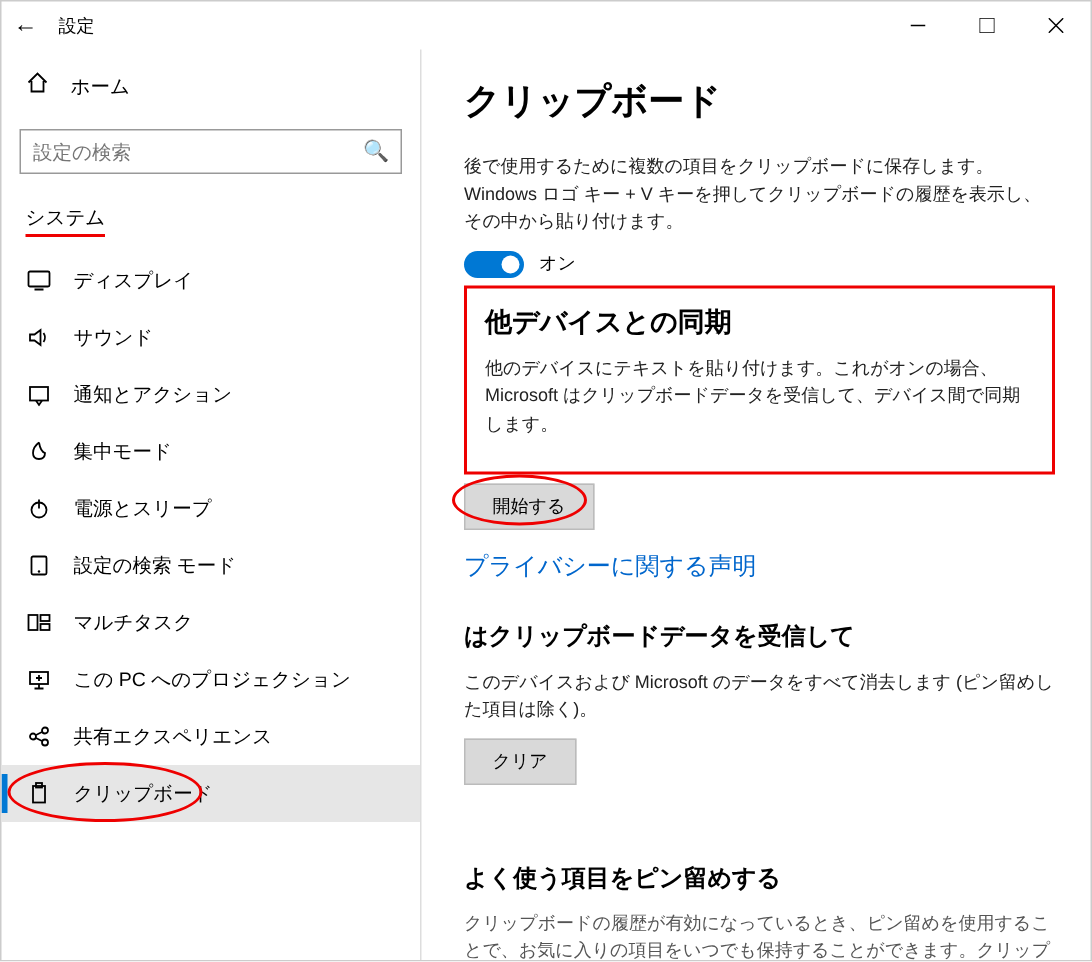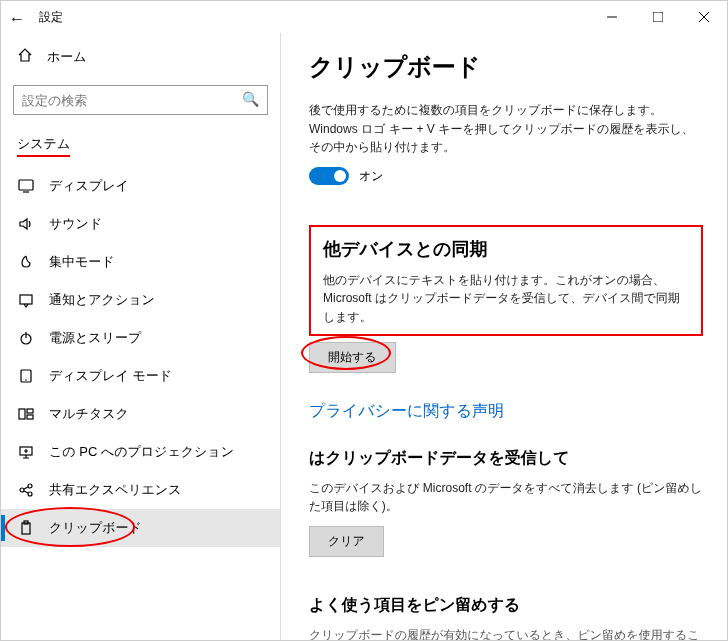--- a/index.html
+++ b/index.html
@@ -25,33 +25,33 @@
     .nav-item{display:flex;align-items:center;gap:14px;padding:10px 16px;cursor:pointer;position:relative}
     .nav-item .icon{width:18px;display:flex;align-items:center;justify-content:center}
     .nav-item .icon svg{width:16px;height:16px}
     .nav-item .label{font-size:13px}
     .nav-item.active{background:#e6e6e6}
     .nav-item.active::before{content:"";position:absolute;left:0;top:6px;bottom:6px;width:4px;background:#0078d4}
     .ellipse-red{position:absolute;border:2px solid #e00;border-radius:50%;pointer-events:none}
     .content{flex:1;padding:18px 24px 0 28px;overflow:auto}
     h1{font-size:24px;font-weight:600;margin-bottom:18px}
     .para{font-size:12px;line-height:1.55;color:#222;margin-bottom:10px}
-    .toggle-row{display:flex;align-items:flex-end;gap:10px;margin-bottom:40px}
+    .toggle-row{display:flex;align-items:center;gap:10px;margin-bottom:5px}
     .toggle{width:40px;height:18px;border-radius:10px;background:#0078d4;position:relative;cursor:pointer}
     .toggle::after{content:"";position:absolute;right:3px;top:3px;width:12px;height:12px;border-radius:50%;background:#fff}
     .toggle-label{font-size:12px}
-    .redbox{border:2px solid #e00;padding:10px 12px 4px;margin-bottom:6px}
+    .redbox{border:2px solid #e00;padding:10px 12px 19px;margin-bottom:6px}
     h2{font-size:18px;font-weight:600;margin-bottom:10px}
     .btn{background:#d9d9d9;border:1px solid #bbb;padding:6px 18px;font-size:12px;cursor:pointer;display:inline-block}
-    .btn-wrap{display:inline-block;position:relative;margin-bottom:28px}
+    .btn-wrap{display:inline-block;position:relative;margin-bottom:14px}
     .link{color:#0066cc;font-size:16px;cursor:pointer;margin-bottom:22px;display:inline-block}
     .subhead{font-size:12px;color:#555;line-height:1.55;margin-bottom:6px}
     .pin-title{font-size:16px;font-weight:600;margin:18px 0 10px}
     .clear-title{font-size:16px;font-weight:600;margin:4px 0 10px}
-    .btn-clear{margin-bottom:20px;display:inline-block}
+    .btn-clear{margin-bottom:34px;display:inline-block}
   </style>
 </head>
 <body>
 
 <div class="window">
   <div class="titlebar">
     <div class="titlebar-left">
       <span class="back-arrow">←</span>
       <span class="titlebar-title">設定</span>
     </div>
@@ -105,51 +105,51 @@
               <svg viewBox="0 0 16 16">
                 <path d="M2 6 H5 L9 3 V13 L5 10 H2 Z" fill="none" stroke="#000" stroke-width="1.2"></path>
                 <path d="M11 5 Q13 8 11 11" fill="none" stroke="#000" stroke-width="1.2"></path>
               </svg>
             </span>
             <span class="label">サウンド</span>
           </li>
           <li class="nav-item">
             <span class="icon">
               <svg viewBox="0 0 16 16">
-                <path d="M8 2 Q4 5 4 9 Q4 13 8 13 Q12 13 12 9 Q9 8 8 2" fill="none" stroke="#000" stroke-width="1.2"></path>
-              </svg>
-            </span>
-            <span class="label">集中モード</span>
-          </li>
-          <li class="nav-item">
-            <span class="icon">
-              <svg viewBox="0 0 16 16">
                 <rect x="2" y="3" width="12" height="9" fill="none" stroke="#000" stroke-width="1.2"></rect>
                 <path d="M6 12 L8 15 L10 12" fill="none" stroke="#000" stroke-width="1.2"></path>
               </svg>
             </span>
             <span class="label">通知とアクション</span>
           </li>
           <li class="nav-item">
             <span class="icon">
               <svg viewBox="0 0 16 16">
+                <path d="M8 2 Q4 5 4 9 Q4 13 8 13 Q12 13 12 9 Q9 8 8 2" fill="none" stroke="#000" stroke-width="1.2"></path>
+              </svg>
+            </span>
+            <span class="label">集中モード</span>
+          </li>
+          <li class="nav-item">
+            <span class="icon">
+              <svg viewBox="0 0 16 16">
                 <circle cx="8" cy="9" r="5" fill="none" stroke="#000" stroke-width="1.2"></circle>
                 <line x1="8" y1="2" x2="8" y2="8" stroke="#000" stroke-width="1.2"></line>
               </svg>
             </span>
             <span class="label">電源とスリープ</span>
           </li>
           <li class="nav-item">
             <span class="icon">
               <svg viewBox="0 0 16 16">
                 <rect x="3" y="2" width="10" height="12" rx="1" fill="none" stroke="#000" stroke-width="1.2"></rect>
                 <circle cx="8" cy="12" r="0.8" fill="#000"></circle>
               </svg>
             </span>
-            <span class="label">ディスプレイ モード</span>
+            <span class="label">設定の検索 モード</span>
           </li>
           <li class="nav-item">
             <span class="icon">
               <svg viewBox="0 0 16 16">
                 <rect x="1" y="3" width="6" height="10" fill="none" stroke="#000" stroke-width="1.2"></rect>
                 <rect x="9" y="3" width="6" height="4" fill="none" stroke="#000" stroke-width="1.2"></rect>
                 <rect x="9" y="9" width="6" height="4" fill="none" stroke="#000" stroke-width="1.2"></rect>
               </svg>
             </span>
             <span class="label">マルチタスク</span>

